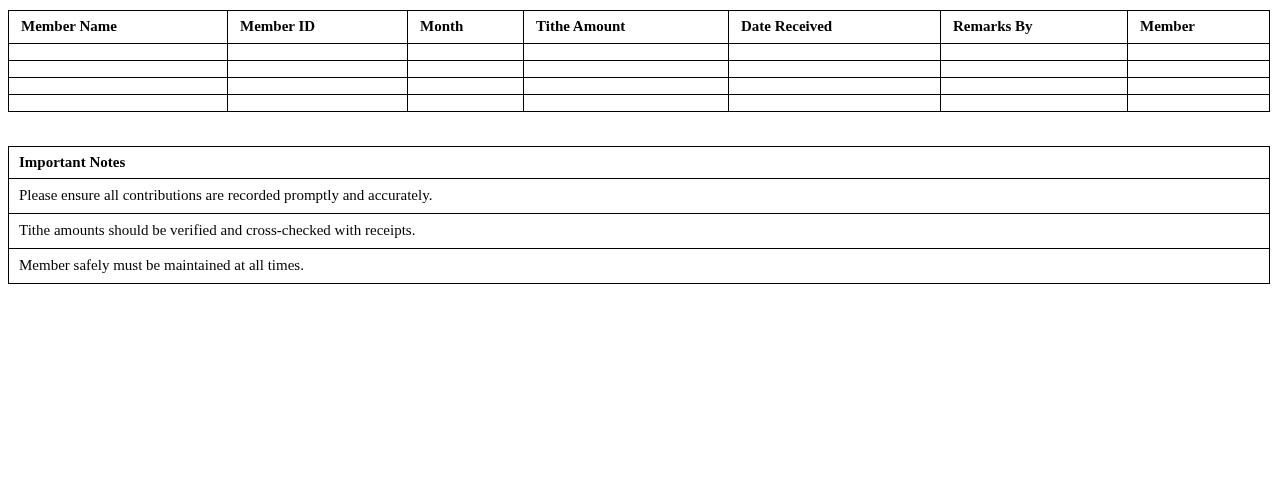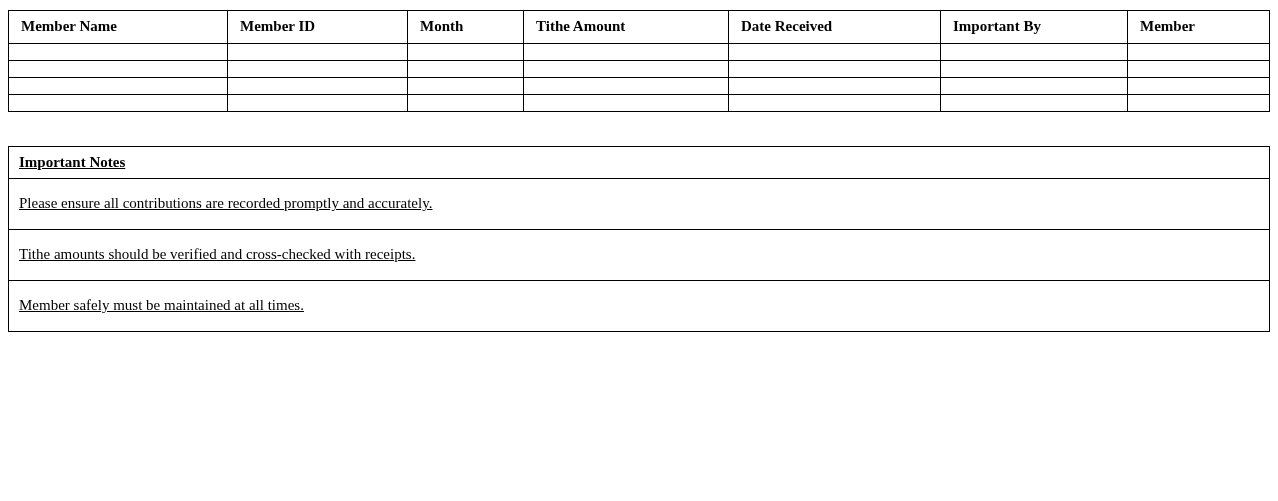--- a/index.html
+++ b/index.html
@@ -45,24 +45,24 @@
   .record-table th {
     font-weight: bold;
     font-size: 15px;
   }
   
   .notes-table {
     left: 8px;
     top: 146px;
     width: 1261px;
   }
-  .notes-table td { padding: 0 10px; text-decoration: underline; }
+  .notes-table td { padding: 0 10px; }
   .notes-table .notes-title-row { height: 32px; }
   .notes-table .notes-title-row td { font-weight: bold; }
-  .notes-table .note-row { height: 51px; }
+  .notes-table .note-row { height: 35px; }
 </style>
 </head>
 <body>
 
 <div class="page">
 
   <table class="record-table">
     <colgroup>
       <col style="width:219px">
       <col style="width:180px">
@@ -72,21 +72,21 @@
       <col style="width:187px">
       <col style="width:142px">
     </colgroup>
     <thead>
       <tr>
         <th>Member Name</th>
         <th>Member ID</th>
         <th>Month</th>
         <th>Tithe Amount</th>
         <th>Date Received</th>
-        <th>Important By</th>
+        <th>Remarks By</th>
         <th>Member</th>
       </tr>
     </thead>
     <tbody>
       <tr>
         <td></td>
         <td></td>
         <td></td>
         <td></td>
         <td></td>

